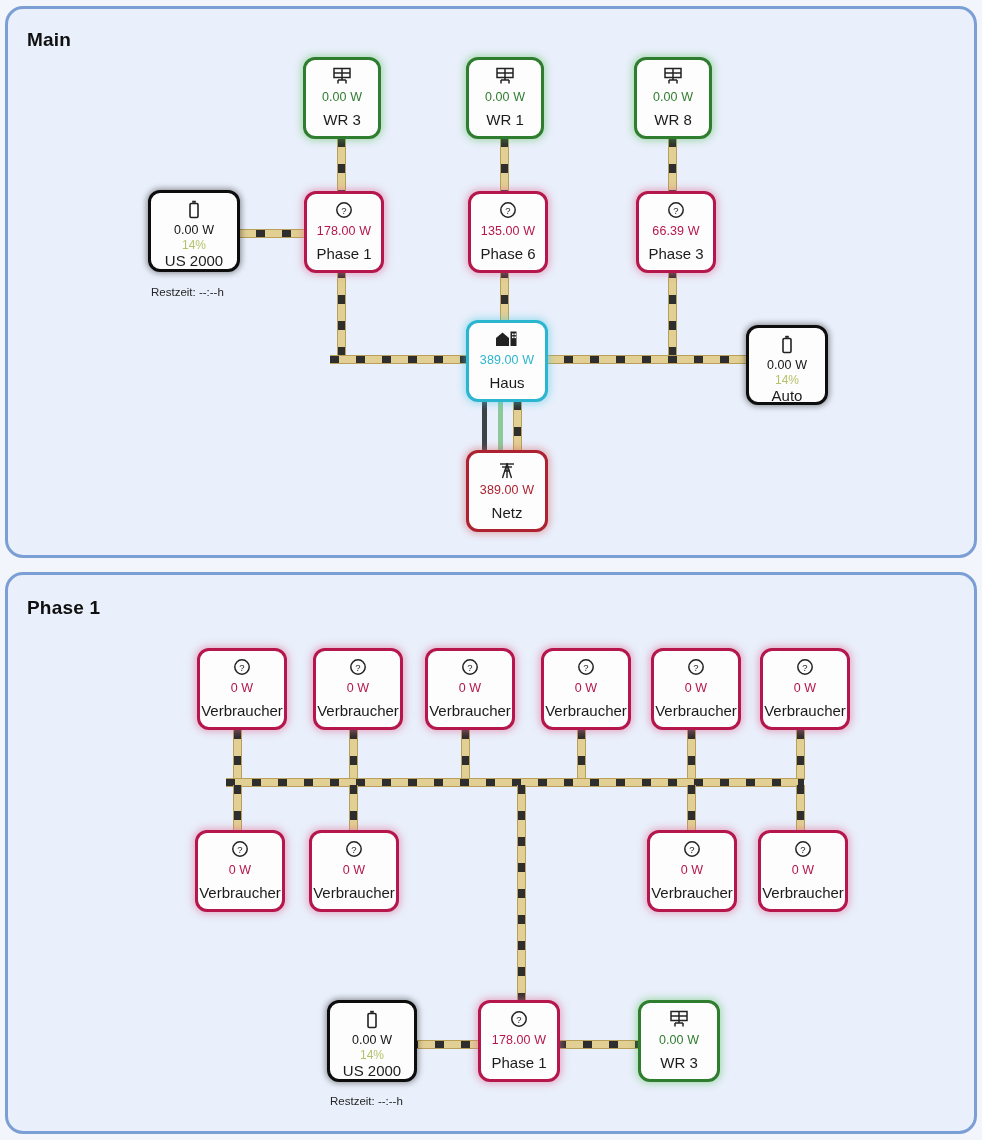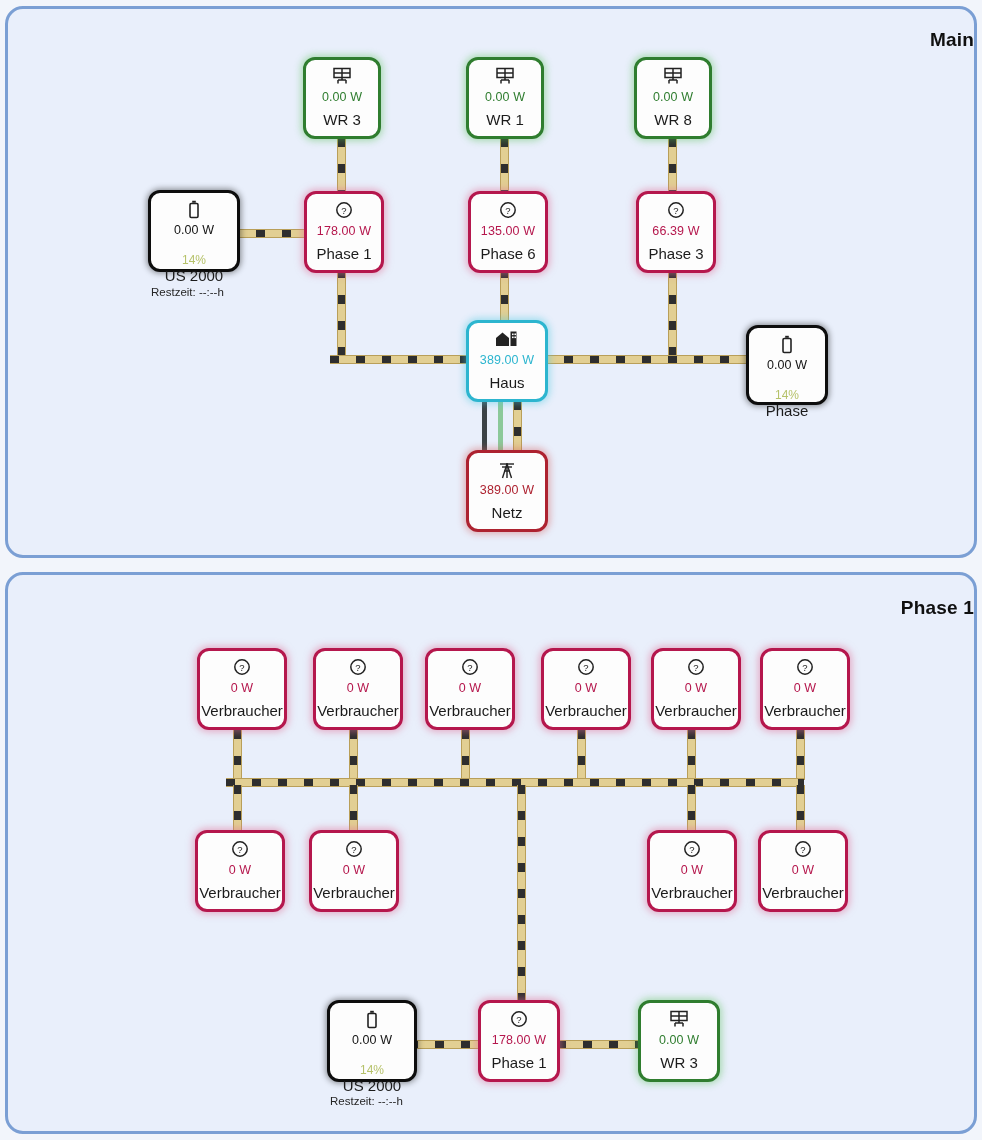--- a/index.html
+++ b/index.html
@@ -16,23 +16,24 @@
     background:#e9effb;
     border:3px solid #7b9fd4;
     border-radius:18px;
     box-sizing:border-box;
     overflow:hidden;
   }
   #panel-main{left:5px;top:6px;width:972px;height:552px;}
   #panel-phase1{left:5px;top:572px;width:972px;height:562px;}
 
   .panel-title{
-    position:absolute;left:0;right:0;text-align:right;
+    position:absolute;left:0;right:0;text-align:left;
     font-size:19px;font-weight:bold;color:#101010;
     letter-spacing:.2px;
+    padding-left:19px;
   }
   #panel-main .panel-title{top:20px;}
   #panel-phase1 .panel-title{top:22px;}
 
   
   .cable{position:absolute;z-index:1;}
   .cable.h{
     height:7px;
     background:
       repeating-linear-gradient(90deg,
@@ -59,21 +60,21 @@
   .node{
     position:absolute;z-index:3;
     background:#fdfdfd;
     border-radius:12px;
     box-sizing:border-box;
     display:flex;flex-direction:column;align-items:center;
     text-align:center;
   }
   .node .icon{margin-top:7px;height:20px;line-height:20px;display:block;}
   .node .val{font-size:12.5px;margin-top:3px;letter-spacing:.1px;}
-  .node .pct{font-size:12px;color:#b6c26a;margin-top:16px;}
+  .node .pct{font-size:12px;color:#b6c26a;margin-top:1px;}
   .node .lbl{font-size:15px;color:#1b1b1b;margin-top:auto;margin-bottom:8px;}
 
   
   .n-solar{border:3px solid #2f7d2f;box-shadow:0 0 7px 2px rgba(80,190,80,.42);}
   .n-solar .val{color:#2f7d2f;}
   .n-phase{border:3px solid #b5174d;box-shadow:0 0 7px 2px rgba(224,110,150,.5);}
   .n-phase .val{color:#b5174d;}
   .n-batt{border:3px solid #0d0d0d;box-shadow:0 0 6px 1px rgba(0,0,0,.45);}
   .n-batt .val{color:#131313;}
   .n-house{border:3px solid #2cb5cf;box-shadow:0 0 7px 2px rgba(70,200,225,.45);}
@@ -238,21 +239,21 @@
       <span class="icon">
         <svg width="14" height="20" viewBox="0 0 14 20">
             <g fill="none" stroke="#222" stroke-width="1.6">
           <rect x="3" y="3.5" width="8" height="14" rx="1.2"></rect>
               <line x1="5.2" y1="1.8" x2="8.8" y2="1.8" stroke-width="2"></line>
         </g>
           </svg>
       </span>
       <span class="val">0.00 W</span>
       <span class="pct">14%</span>
-      <span class="lbl">Phase</span>
+      <span class="lbl">Auto</span>
     </div>
 
     <div class="node n-grid" style="left:458px;top:441px;width:82px;height:82px;">
       <span class="icon">
         <svg width="20" height="20" viewBox="0 0 20 20">
             <g stroke="#222" stroke-width="1.4" fill="none">
           <line x1="3" y1="4" x2="17" y2="4"></line>
               <line x1="5" y1="7" x2="15" y2="7"></line>
           <line x1="10" y1="3" x2="10" y2="18"></line>
           <line x1="10" y1="4" x2="5.5" y2="18"></line>

